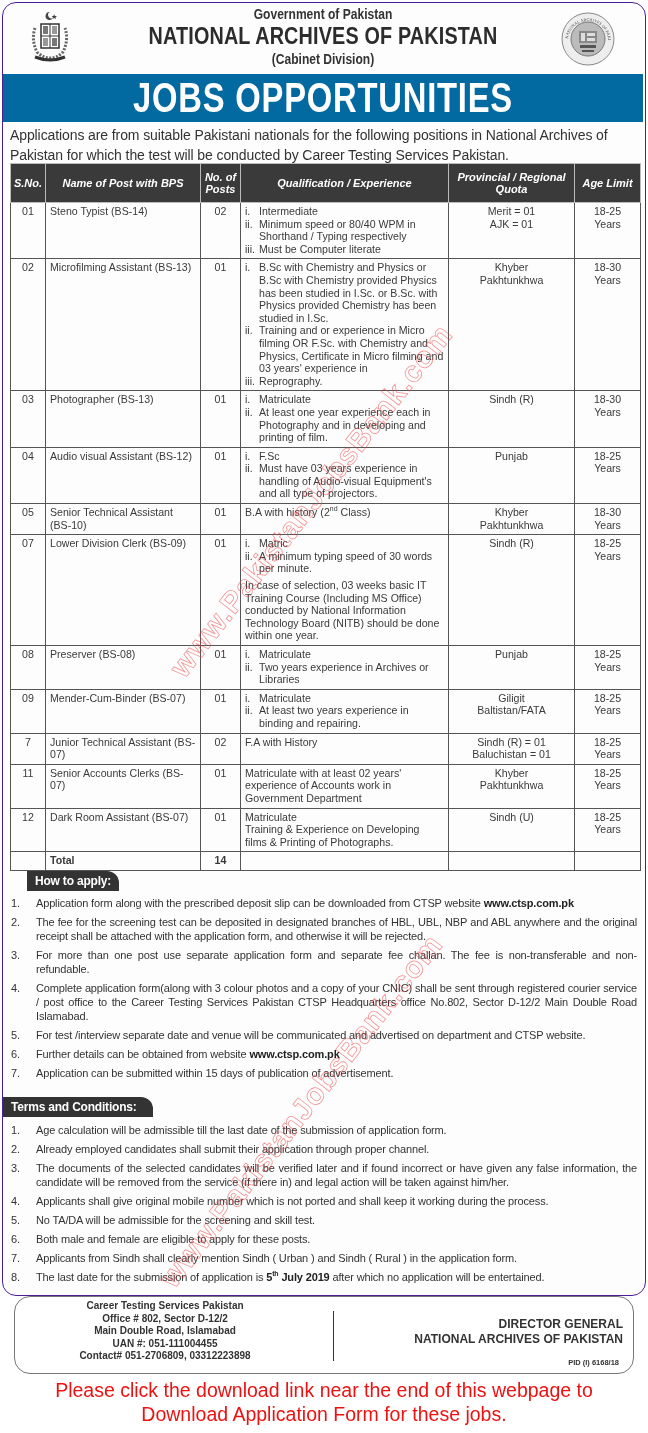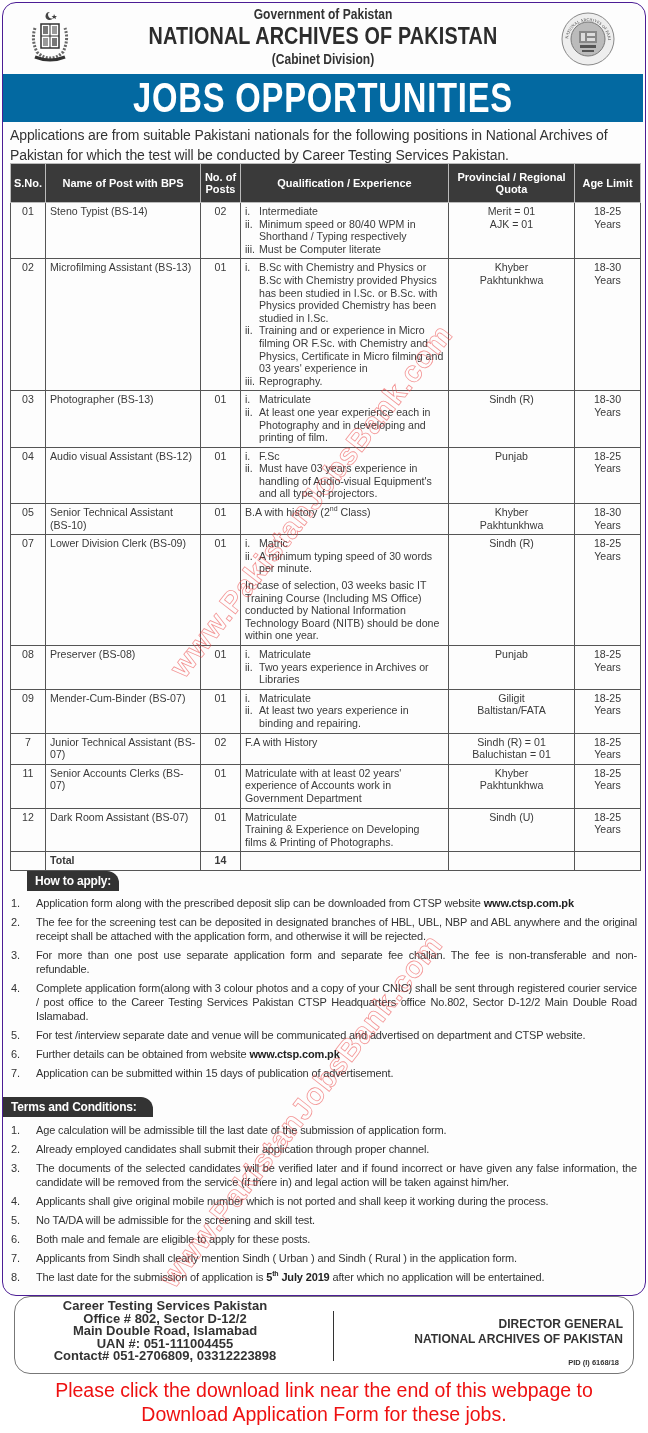--- a/index.html
+++ b/index.html
@@ -26,21 +26,21 @@
 
   .banner { position: absolute; left: 0; top: 71px; width: 640px; height: 48px; background: #0369a1; }
   .banner-text { position: absolute; left: 0; width: 640px; top: 2px; text-align: center; color: #fff;
     font-size: 42px; font-weight: bold; letter-spacing: 1px; transform: scaleX(0.78); line-height: 44px; }
 
   .intro { position: absolute; left: 7px; top: 122px; width: 630px; font-size: 14px; line-height: 20px; color: #333; letter-spacing: -0.1px; }
 
   
   .jobs-table { position: absolute; left: 7px; top: 160px; width: 630px; border-collapse: collapse; table-layout: fixed; font-size: 10.6px; color: #3a3a3a; }
   .jobs-table th { background: #3a3a3a; color: #fff; font-weight: bold; font-size: 11px; line-height: 12px; height: 39px;
-    border: 1px solid #bbb; vertical-align: middle; padding: 0 2px; }
+    border: 1px solid #bbb; vertical-align: middle; padding: 0 2px; font-style: italic; }
   .jobs-table td { border: 1px solid #555; vertical-align: top; padding: 2px 4px 3px 4px; line-height: 12.6px; }
   .c-sno { text-align: center; }
   .c-posts { text-align: center; }
   .c-quota { text-align: center; }
   .c-age { text-align: center; }
   .q-item { padding-left: 14px; text-indent: -14px; }
   .q-item .num { display: inline-block; width: 14px; text-indent: 0; }
   .q-note { margin-top: 4px; }
   .total-row td { font-weight: bold; height: 18px; vertical-align: middle; }
   sup { font-size: 7px; line-height: 0; }
@@ -50,21 +50,21 @@
     padding: 3px 0 0 8px; border-radius: 0 12px 0 0; letter-spacing: -0.2px; }
   .list { position: absolute; left: 8px; width: 626px; font-size: 11px; color: #333; line-height: 14px; letter-spacing: -0.15px; }
   .list-item { display: flex; margin-bottom: 5px; }
   .list-item .n { width: 25px; flex: none; }
   .list-item .t { flex: 1; }
   .list-item .t.justify { text-align: justify; }
   .list-item b { color: #222; }
 
   
   .footer-box { position: absolute; left: 14px; top: 1296px; width: 620px; height: 78px; border: 1px solid #777; border-radius: 16px; }
-  .ctsp { position: absolute; left: 0; top: 3px; width: 300px; text-align: center; font-size: 13px; font-weight: bold; line-height: 12.5px; color: #333; }
+  .ctsp { position: absolute; left: 0; top: 3px; width: 300px; text-align: center; font-size: 10px; font-weight: bold; line-height: 12.5px; color: #333; }
   .v-divider { position: absolute; left: 318px; top: 14px; width: 1px; height: 50px; background: #333; }
   .dg { position: absolute; left: 328px; top: 20px; width: 280px; text-align: right; font-size: 12px; font-weight: bold; line-height: 14.5px; color: #333; }
   .pid { position: absolute; right: 14px; top: 61px; font-size: 7.5px; font-weight: bold; color: #333; }
 
   .download-note { position: absolute; left: 0; top: 1378px; width: 648px; text-align: center; color: #ee1111; font-size: 19.5px; line-height: 24px; }
 
   
   .watermark { position: absolute; pointer-events: none; color: transparent; -webkit-text-stroke: 0.8px rgba(235,60,60,0.55);
     font-size: 30px; font-weight: bold; white-space: nowrap; transform-origin: left top; letter-spacing: 1px; }
 </style>

